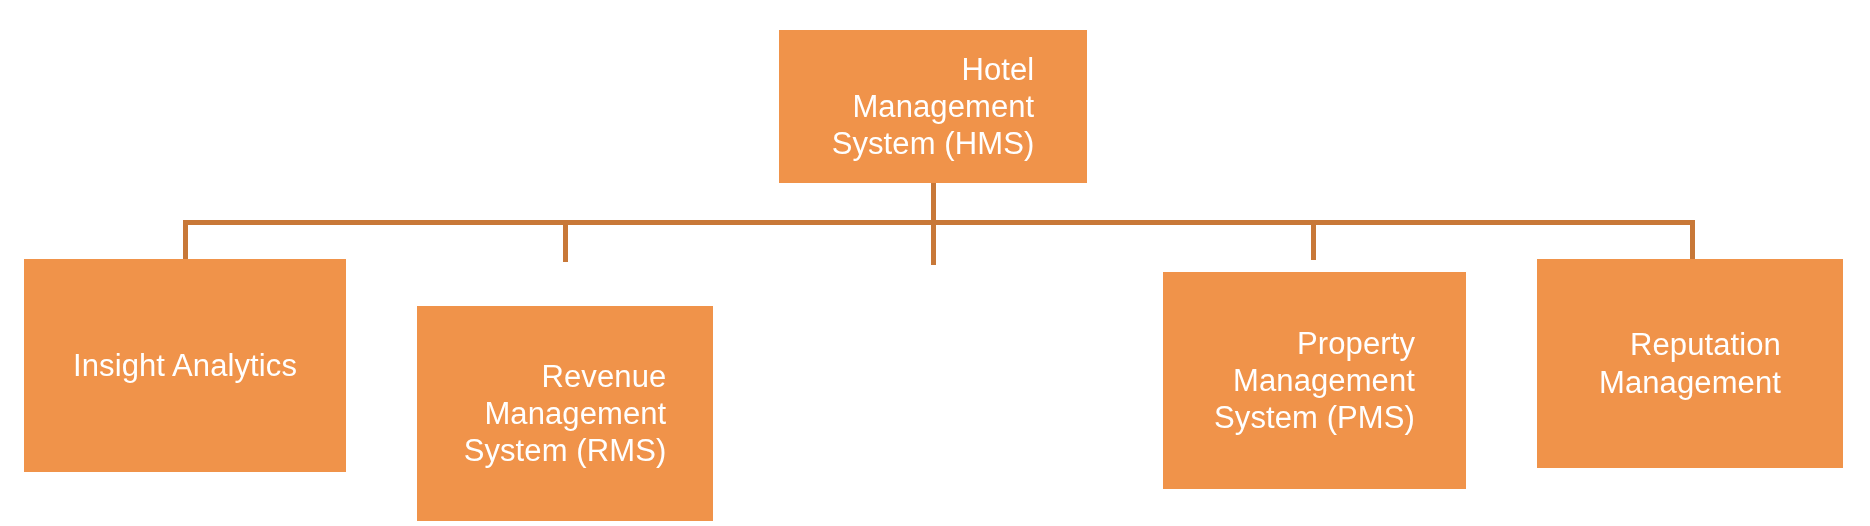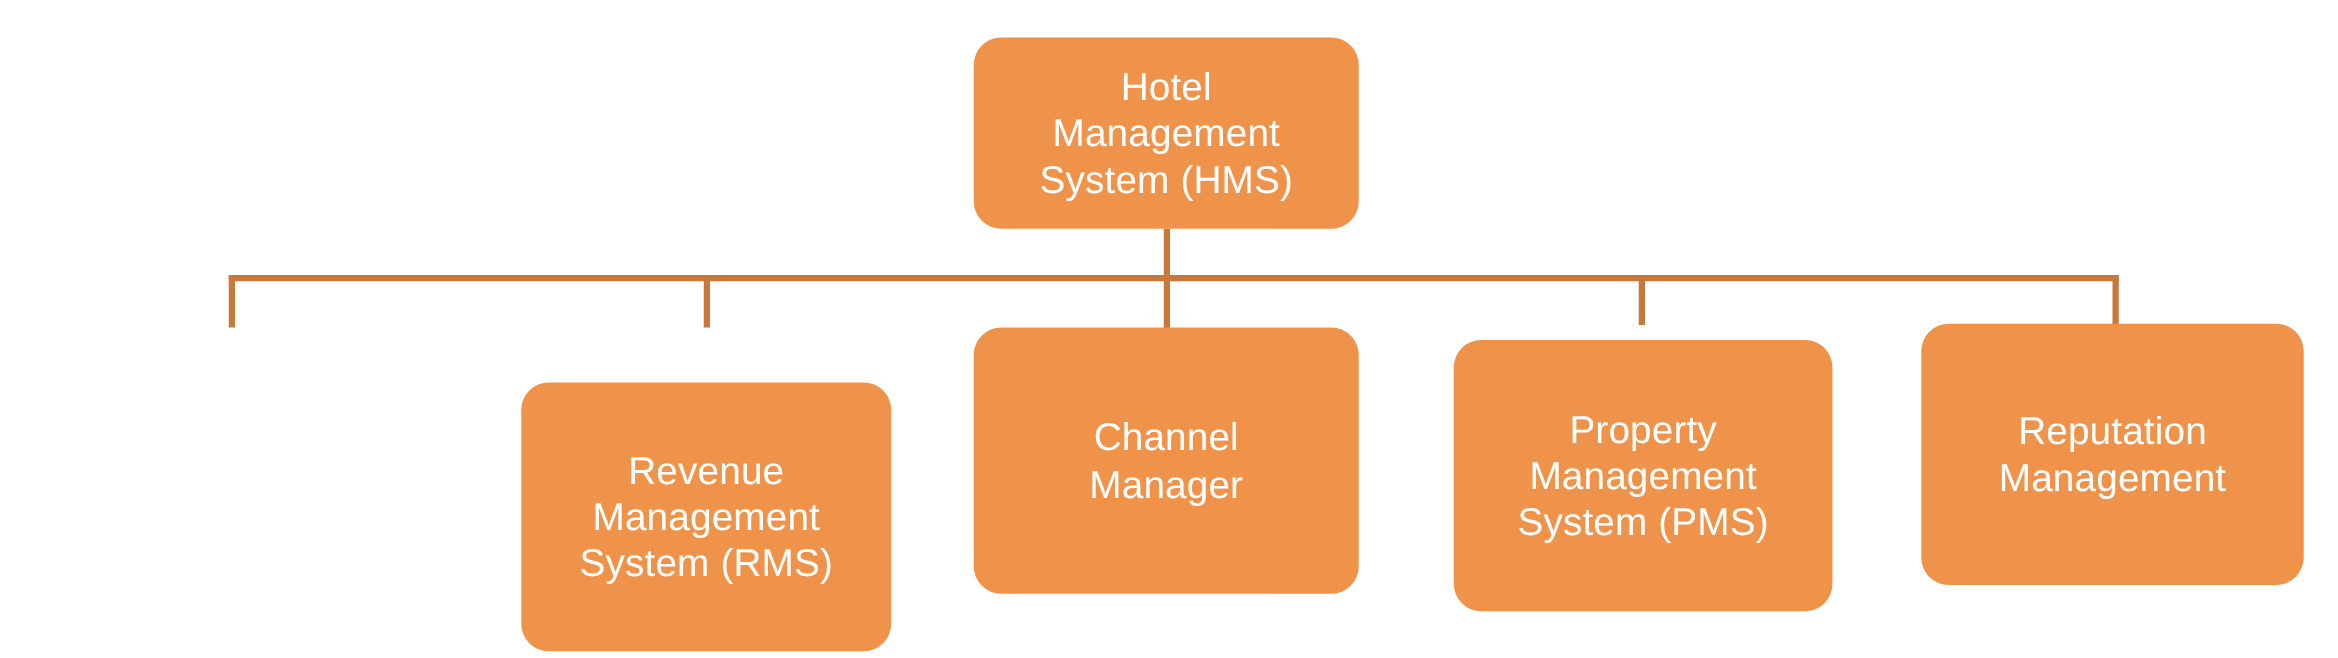--- a/index.html
+++ b/index.html
@@ -18,27 +18,26 @@
     overflow: hidden;
   }
   .node {
     position: absolute;
     box-sizing: border-box;
     background: #F0934A;
     color: #ffffff;
     display: flex;
     align-items: center;
     justify-content: center;
-    text-align: center;
+    text-align: right;
     line-height: 1.20;
     font-weight: 400;
     letter-spacing: 0.1px;
     padding: 4px 22px;
     white-space: pre-line;
-    border-radius: 22px;
   }
   
   #node-root {
     left: 779px;
     top: 30px;
     width: 308px;
     height: 153px;
     font-size: 31px;
   }
   
@@ -118,27 +117,26 @@
   <div class="conn-v drop-0"></div>
   <div class="conn-v drop-1"></div>
   <div class="conn-v drop-2"></div>
   <div class="conn-v drop-3"></div>
   <div class="conn-v drop-4"></div>
 
   <div class="node" id="node-root">Hotel
 Management
 System (HMS)</div>
 
+  <div class="node" id="node-child-0">Insight Analytics</div>
 
   <div class="node" id="node-child-1">Revenue
 Management
 System (RMS)</div>
 
-  <div class="node" id="node-child-2">Channel
-Manager</div>
 
   <div class="node" id="node-child-3">Property
 Management
 System (PMS)</div>
 
   <div class="node" id="node-child-4">Reputation
 Management</div>
 
 </div>
 

